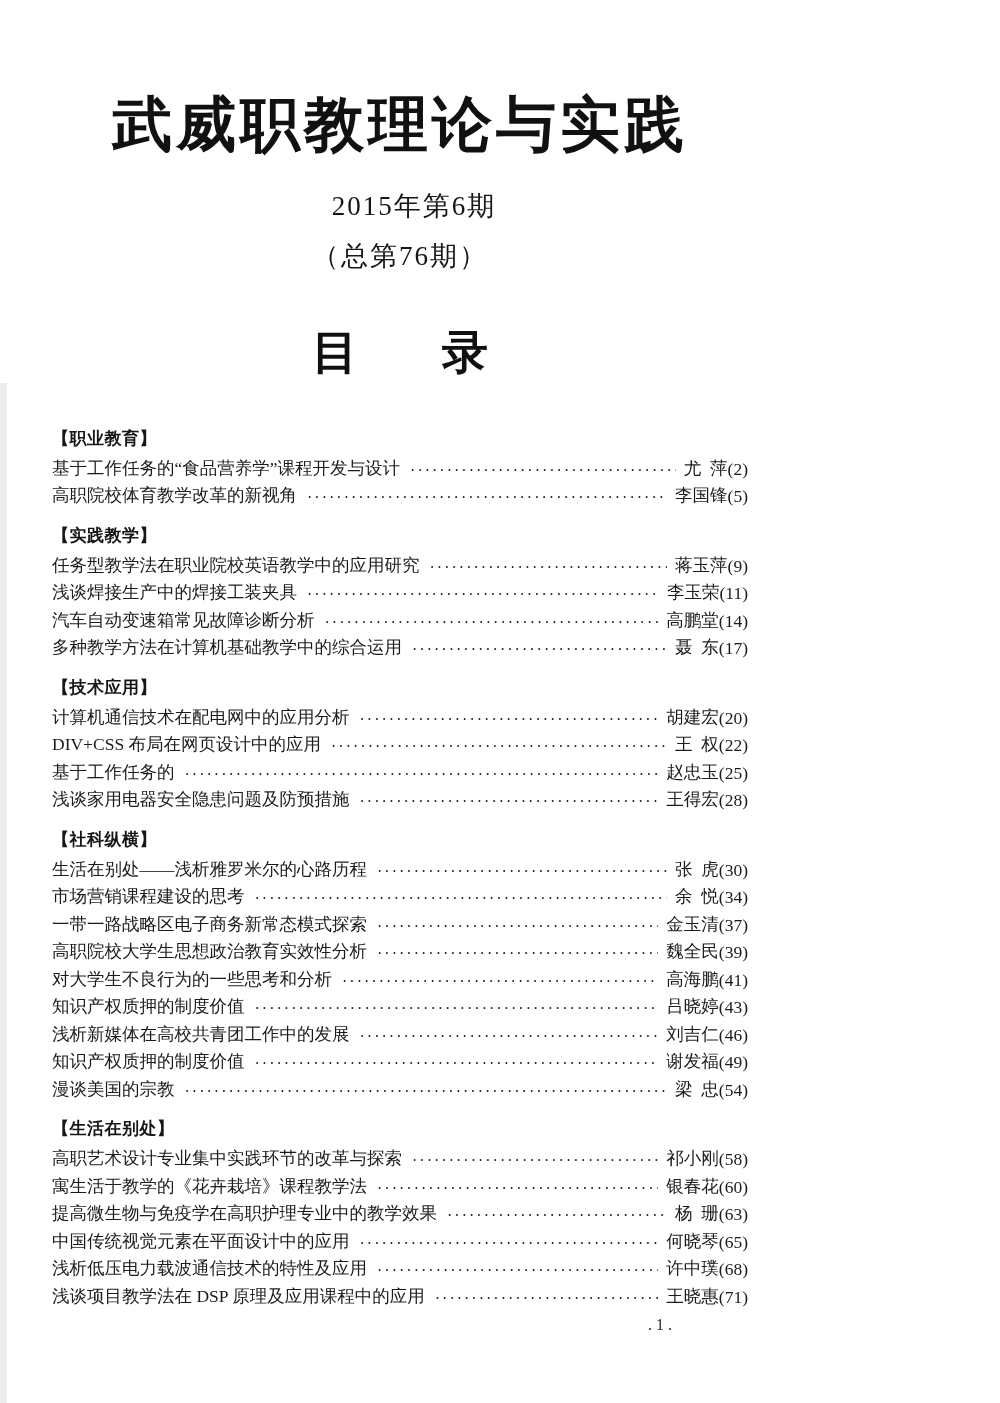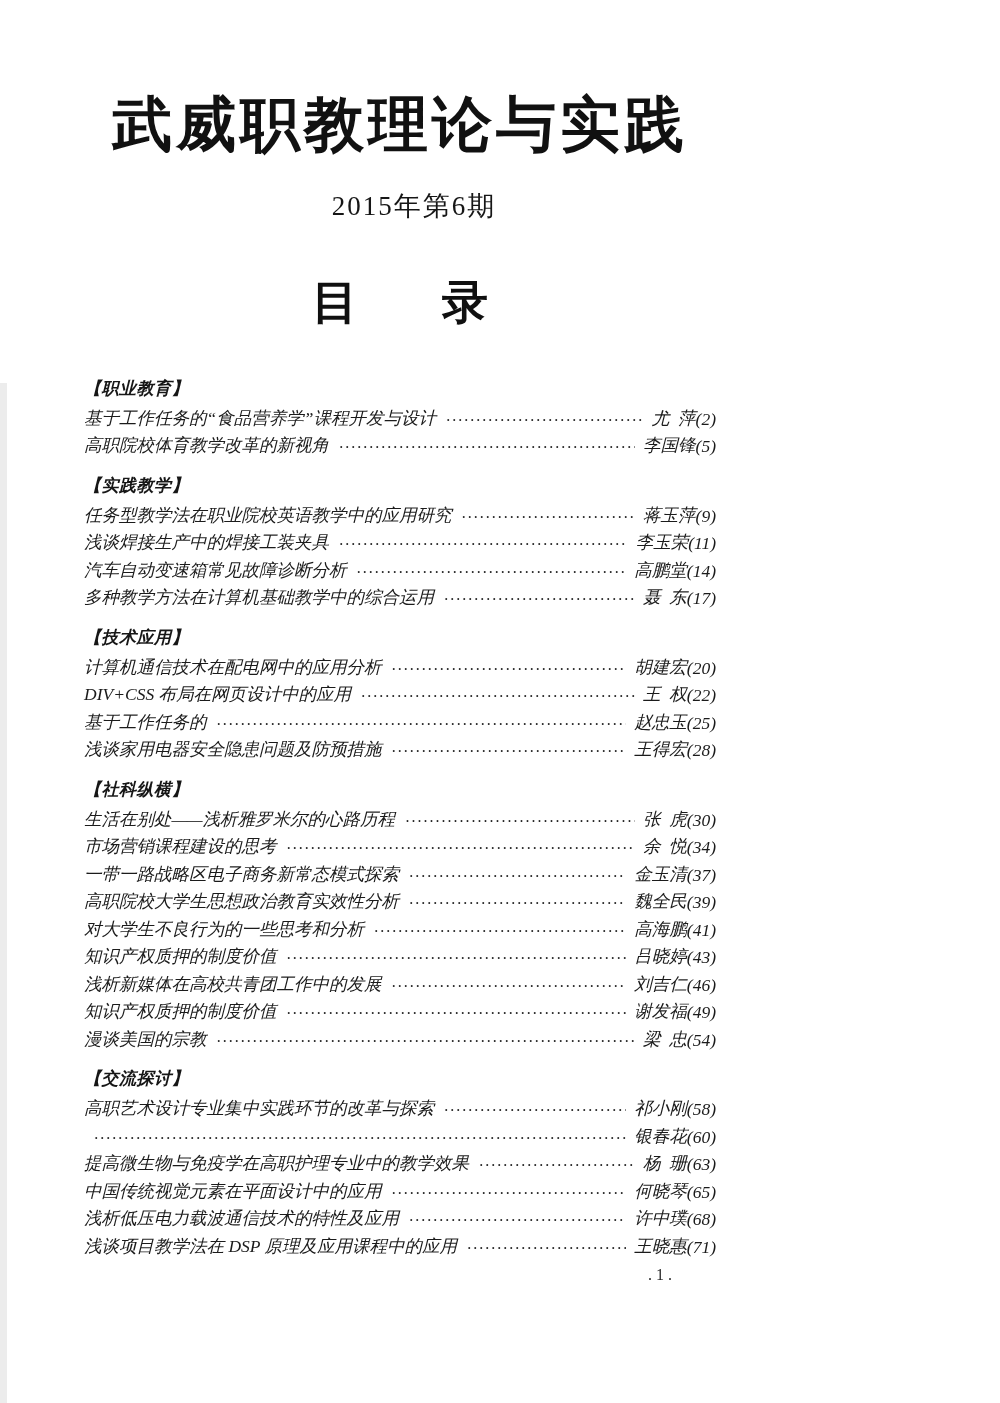--- a/index.html
+++ b/index.html
@@ -54,22 +54,21 @@
     font-size: 46px;
     font-weight: bold;
     color: #101010;
   }
   .toc-heading .gap {
     display: inline-block;
     width: 84px;
   }
   .toc {
     margin-top: 40px;
-    padding: 0 84px;
-    font-style: italic;
+    padding: 0 52px;
   }
   .toc-section {
     margin: 0;
   }
   .toc-section + .toc-section {
     margin-top: 14px;
   }
   .section-label {
     height: 28px;
     display: flex;
@@ -122,20 +121,21 @@
 </head>
 <body>
 
 <div class="page">
   <div class="scan-edge"></div>
 
   <h1 class="journal-title">武威职教理论与实践</h1>
 
   <div class="issue-line">2015年第6期</div>
 
+  <div class="volume-line">（总第76期）</div>
 
   <div class="toc-heading">
     <span>目</span><span class="gap"></span><span>录</span>
   </div>
 
   <div class="toc" id="toc-sections">
       <div class="toc-section">
         <div class="section-label">【职业教育】</div>
         <div class="toc-entry">
           <span class="entry-title">基于工作任务的“食品营养学”课程开发与设计</span>
@@ -255,28 +255,29 @@
           <span class="entry-page">(49)</span>
         </div>
         <div class="toc-entry">
           <span class="entry-title">漫谈美国的宗教</span>
           <span class="dot-leader">································································································································································</span>
           <span class="entry-author">梁  忠</span>
           <span class="entry-page">(54)</span>
         </div>
       </div>
       <div class="toc-section">
-        <div class="section-label">【交流探讨】</div>
+        <div class="section-label">【生活在别处】</div>
         <div class="toc-entry">
           <span class="entry-title">高职艺术设计专业集中实践环节的改革与探索</span>
           <span class="dot-leader">································································································································································</span>
           <span class="entry-author">祁小刚</span>
           <span class="entry-page">(58)</span>
         </div>
         <div class="toc-entry">
+          <span class="entry-title">寓生活于教学的《花卉栽培》课程教学法</span>
           <span class="dot-leader">································································································································································</span>
           <span class="entry-author">银春花</span>
           <span class="entry-page">(60)</span>
         </div>
         <div class="toc-entry">
           <span class="entry-title">提高微生物与免疫学在高职护理专业中的教学效果</span>
           <span class="dot-leader">································································································································································</span>
           <span class="entry-author">杨  珊</span>
           <span class="entry-page">(63)</span>
         </div>

